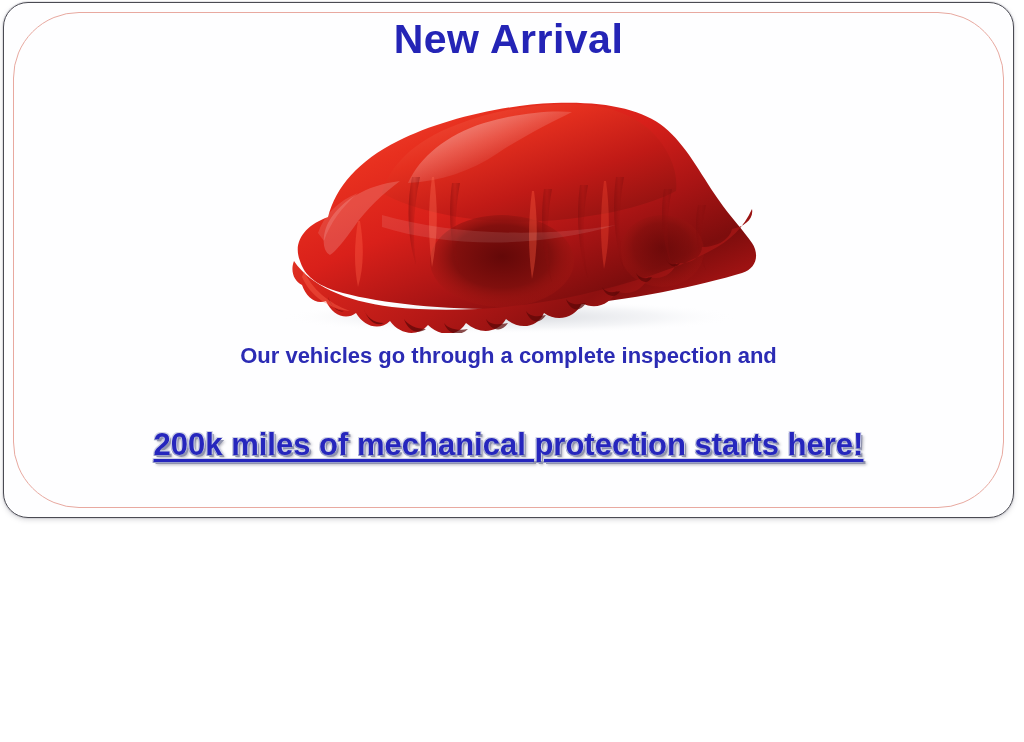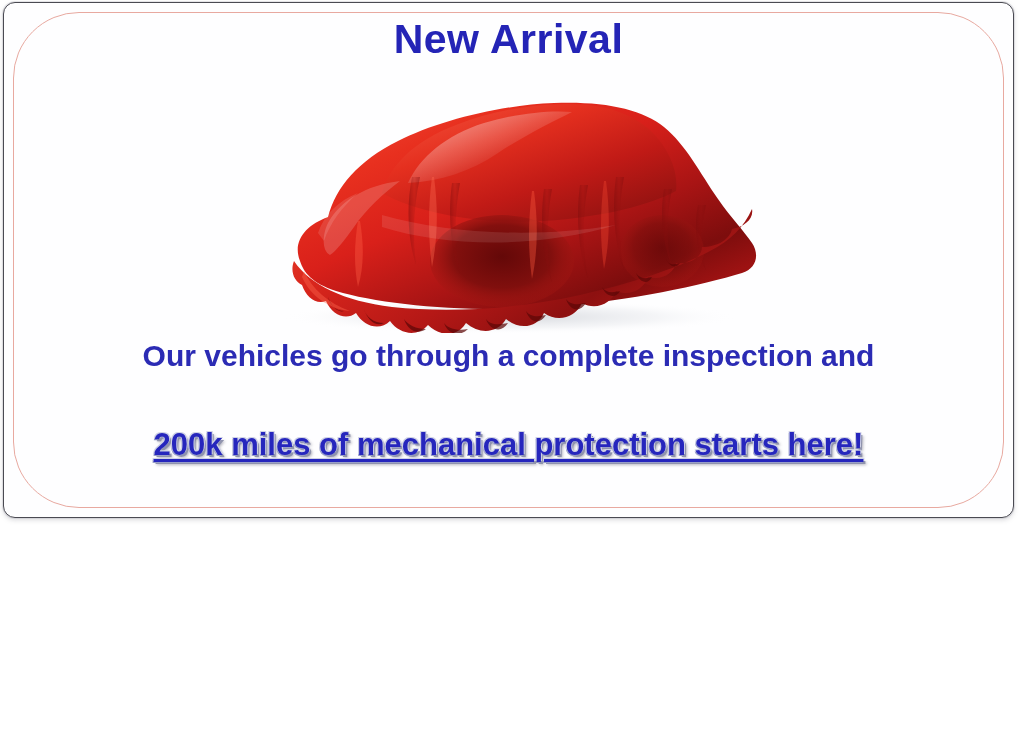--- a/index.html
+++ b/index.html
@@ -23,21 +23,21 @@
 
   
   .promo-card {
     position: absolute;
     left: 3px;
     top: 2px;
     width: 1011px;
     height: 516px;
     box-sizing: border-box;
     border: 1px solid #4a4a52;
-    border-radius: 12px;
+    border-radius: 25px;
     background: #fefeff;
     box-shadow: 0 0 0 1px rgba(180,180,190,0.30),
                 0 2px 5px rgba(120,120,130,0.28);
   }
 
   
   .promo-card-inner-border {
     position: absolute;
     left: 9px;
     top: 9px;
@@ -81,21 +81,21 @@
 
   
   .body-copy {
     position: absolute;
     left: 34px;
     right: 34px;
     top: 336px;
     text-align: center;
     font-family: "Liberation Sans", sans-serif;
     font-weight: bold;
-    font-size: 30px;
+    font-size: 22px;
     line-height: 33px;
     color: #2b2bb4;
   }
   .body-copy .line {
     display: block;
     white-space: nowrap;
   }
 
   
   .tagline {

